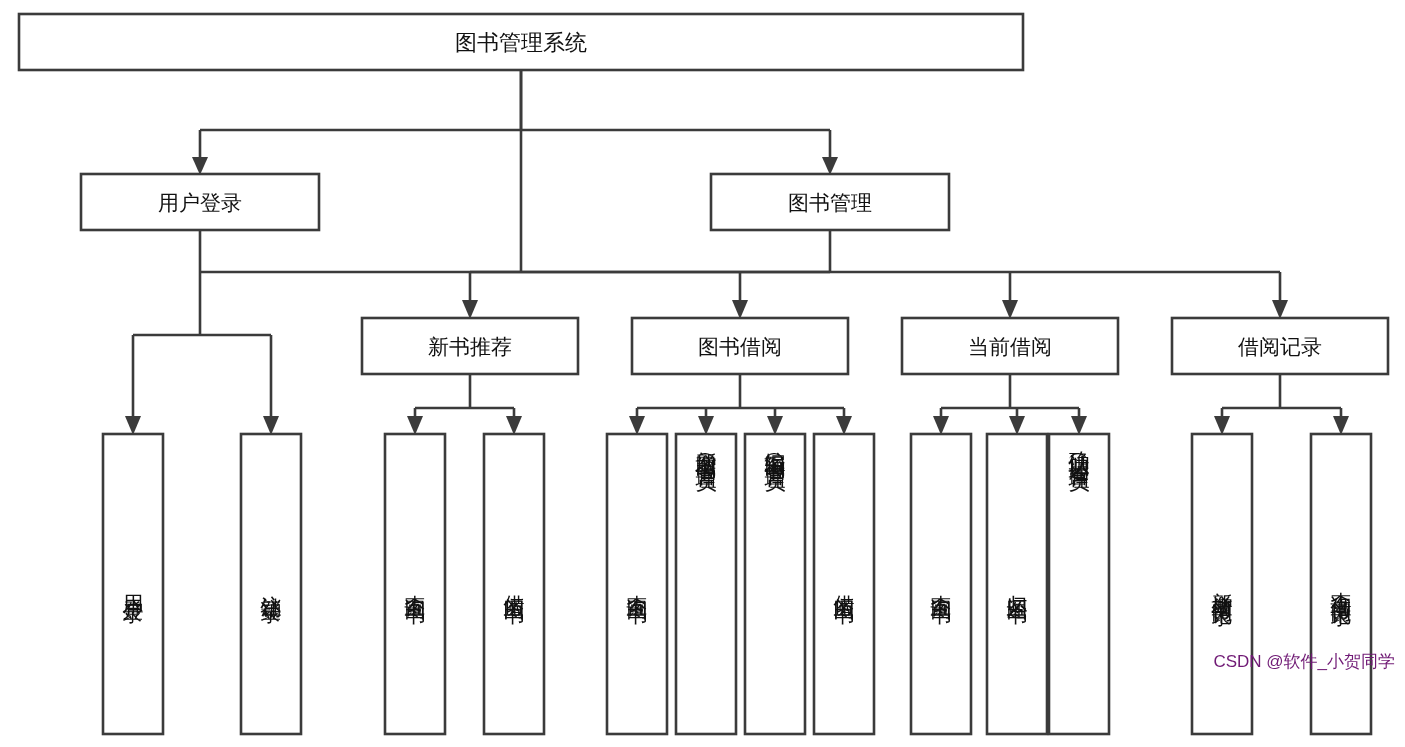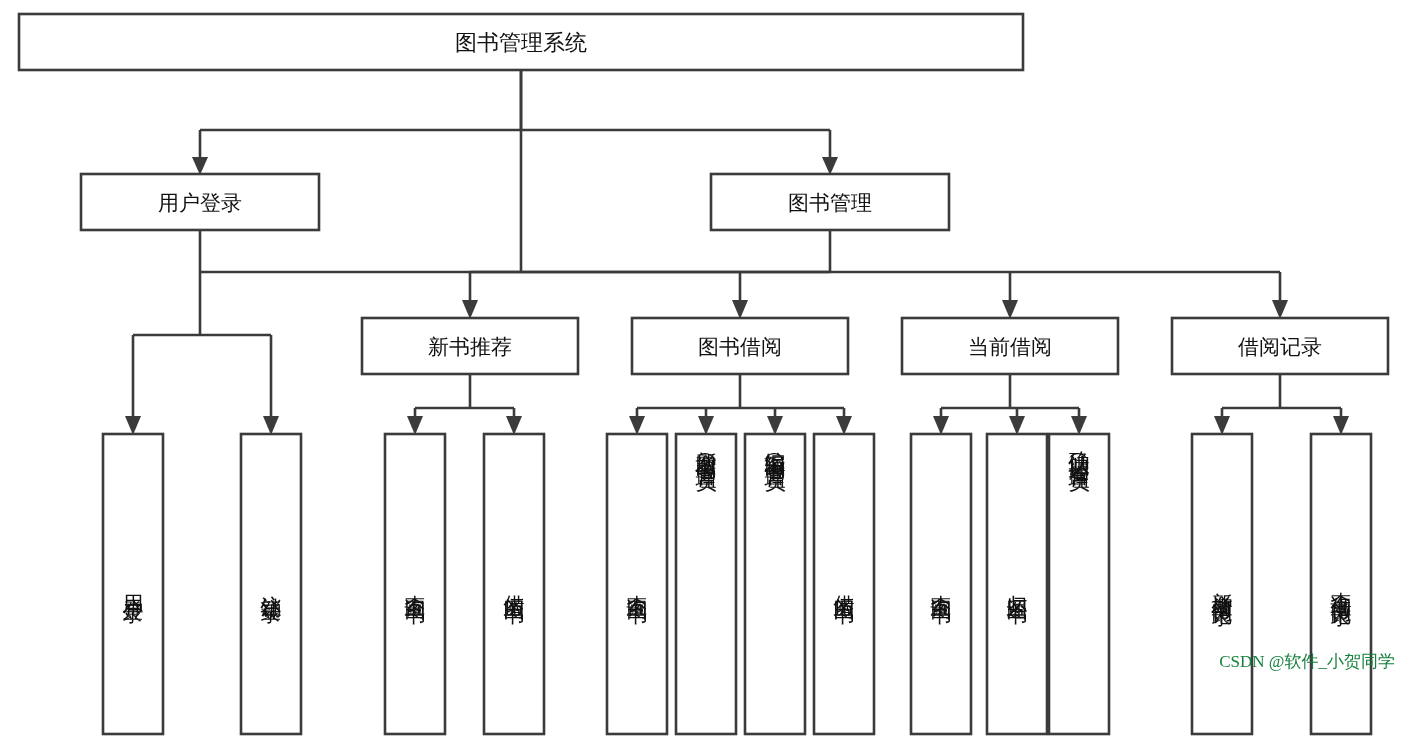--- a/index.html
+++ b/index.html
@@ -65,23 +65,23 @@
     line-height: 1.05;
     letter-spacing: 3px;
     color: #111111;
     white-space: nowrap;
     text-align: center;
   }
   .watermark {
     position: absolute;
     right: 10px;
     bottom: 6px;
-    font-family: Liberation Serif, serif;
+    font-family: Liberation Sans, sans-serif;
     font-size: 17px;
-    color: #15803d;
+    color: #701a75;
     white-space: nowrap;
     pointer-events: none;
   }
 </style>
 </head>
 <body>
 
 <div id="diagram-root">
 
   <svg id="flow" viewBox="0 0 1405 747">

